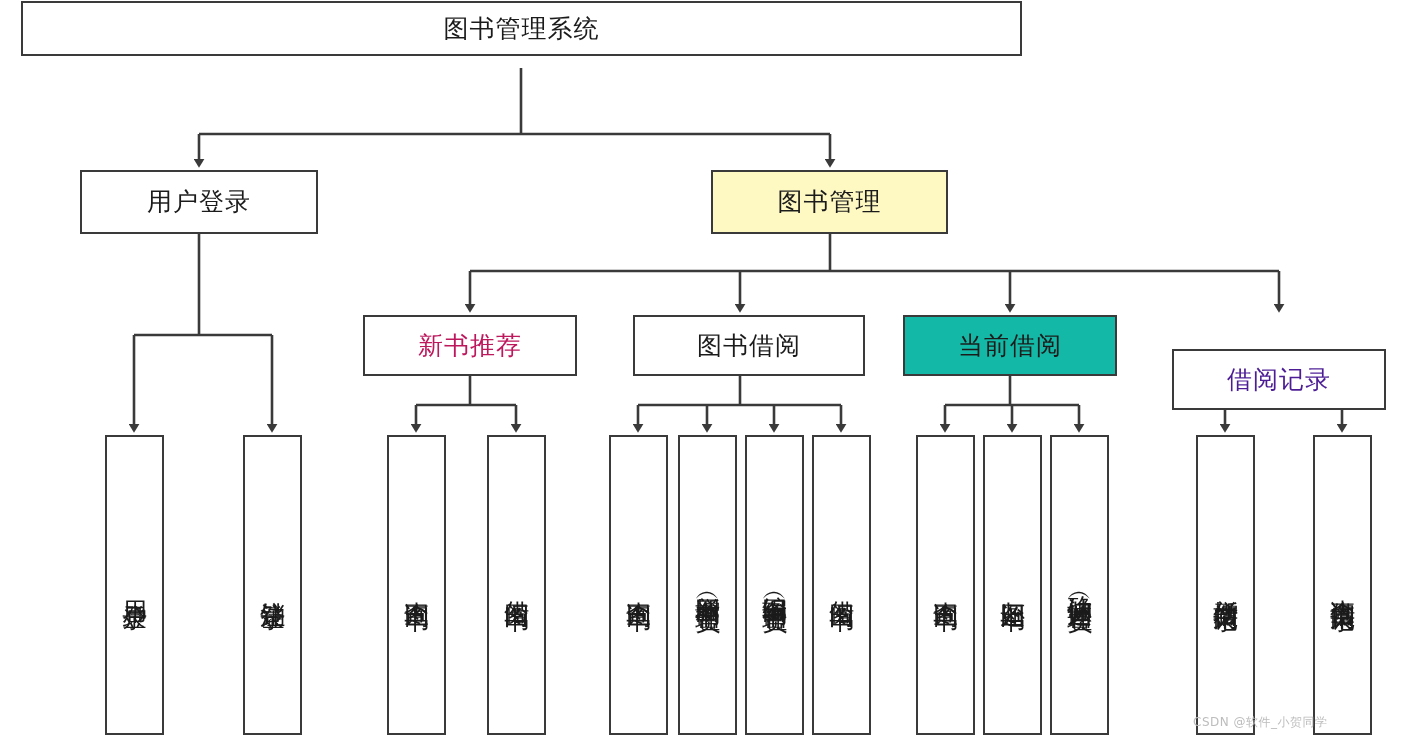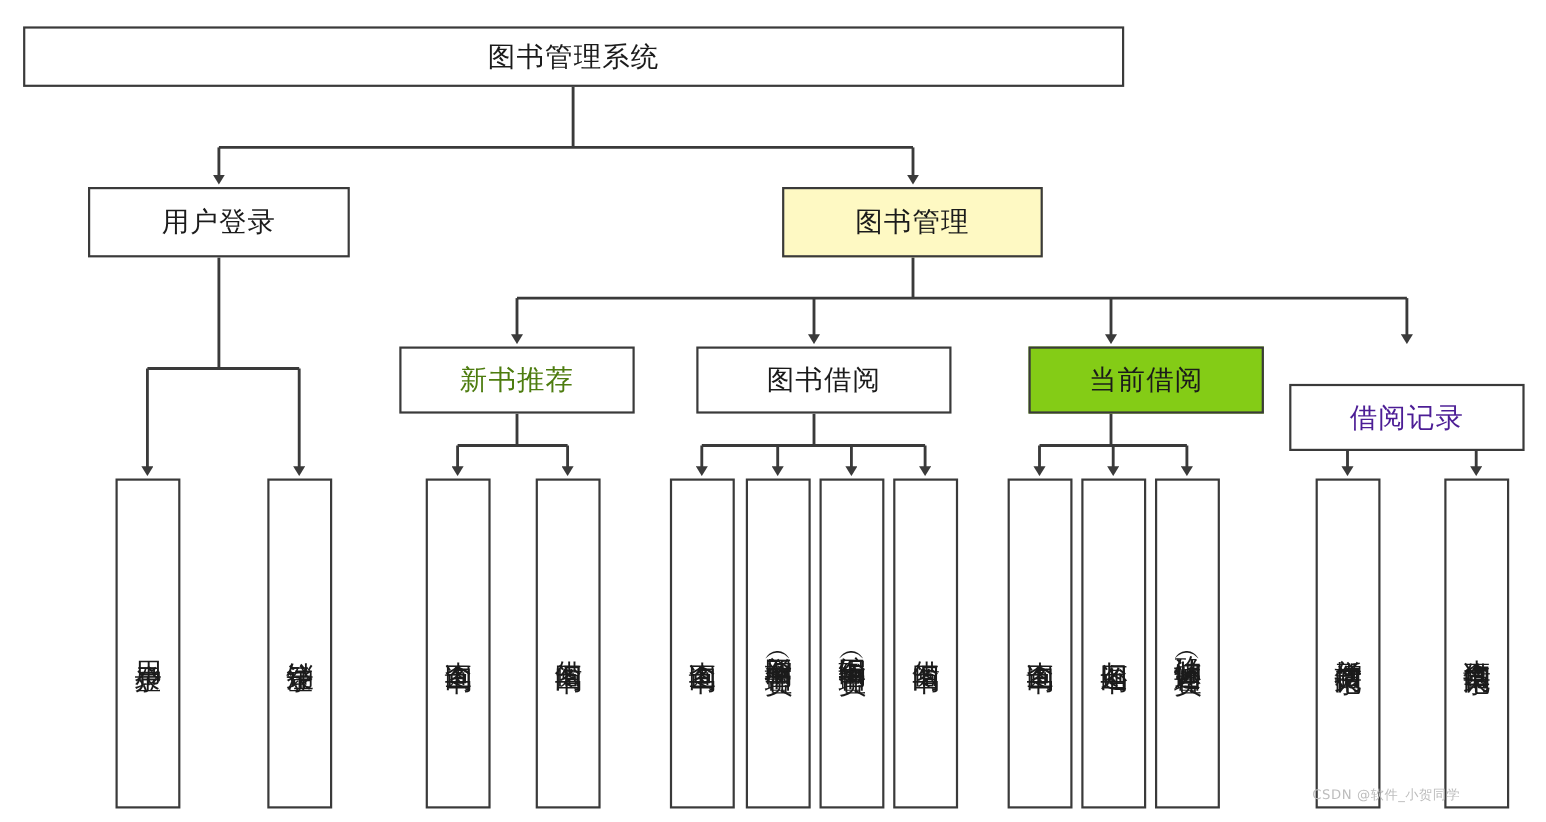--- a/index.html
+++ b/index.html
@@ -105,28 +105,28 @@
       <path d="M1012,405 L1012,425" marker-end="url(#arrow)"></path>
       <path d="M1079,405 L1079,425" marker-end="url(#arrow)"></path>
 
       <path d="M1279,376 L1279,405"></path>
       <path d="M1225,405 L1342,405"></path>
       <path d="M1225,405 L1225,425" marker-end="url(#arrow)"></path>
       <path d="M1342,405 L1342,425" marker-end="url(#arrow)"></path>
     </g>
   </svg>
 
-  <div class="node horiz" style="left: 21px; top: 24px; width: 1001px; height: 55px; border-color: rgb(58, 58, 58); background: rgb(255, 255, 255); color: rgb(27, 27, 27);">图书管理系统</div>
+  <div class="node horiz" style="left: 21px; top: 1px; width: 1001px; height: 55px; border-color: rgb(58, 58, 58); background: rgb(255, 255, 255); color: rgb(27, 27, 27);">图书管理系统</div>
 
   <div class="node horiz" style="left: 80px; top: 170px; width: 238px; height: 64px; border-color: rgb(58, 58, 58); background: rgb(255, 255, 255); color: rgb(27, 27, 27);">用户登录</div>
   <div class="node horiz" style="left: 711px; top: 170px; width: 237px; height: 64px; border-color: rgb(58, 58, 58); background: #fef9c3; color: rgb(27, 27, 27);">图书管理</div>
 
-  <div class="node horiz" style="left: 363px; top: 315px; width: 214px; height: 61px; border-color: rgb(58, 58, 58); background: rgb(255, 255, 255); color: #4d7c0f;">新书推荐</div>
+  <div class="node horiz" style="left: 363px; top: 315px; width: 214px; height: 61px; border-color: rgb(58, 58, 58); background: rgb(255, 255, 255); color: #be185d;">新书推荐</div>
   <div class="node horiz" style="left: 633px; top: 315px; width: 232px; height: 61px; border-color: rgb(58, 58, 58); background: rgb(255, 255, 255); color: rgb(27, 27, 27);">图书借阅</div>
-  <div class="node horiz" style="left: 903px; top: 315px; width: 214px; height: 61px; border-color: rgb(58, 58, 58); background: #84cc16; color: rgb(27, 27, 27); margin-left: 32px;">当前借阅</div>
+  <div class="node horiz" style="left: 903px; top: 315px; width: 214px; height: 61px; border-color: rgb(58, 58, 58); background: #14b8a6; color: rgb(27, 27, 27);">当前借阅</div>
   <div class="node horiz" style="left: 1172px; top: 315px; width: 214px; height: 61px; border-color: rgb(58, 58, 58); background: rgb(255, 255, 255); color: #4c1d95; margin-top: 34px;">借阅记录</div>
 
   <div class="node vert" style="left: 105px; top: 435px; width: 59px; height: 300px; border-color: rgb(58, 58, 58); background: rgb(255, 255, 255); color: rgb(27, 27, 27);">用户登录</div>
   <div class="node vert" style="left: 243px; top: 435px; width: 59px; height: 300px; border-color: rgb(58, 58, 58); background: rgb(255, 255, 255); color: rgb(27, 27, 27);">注销登录</div>
   <div class="node vert" style="left: 387px; top: 435px; width: 59px; height: 300px; border-color: rgb(58, 58, 58); background: rgb(255, 255, 255); color: rgb(27, 27, 27);">查询图书</div>
   <div class="node vert" style="left: 487px; top: 435px; width: 59px; height: 300px; border-color: rgb(58, 58, 58); background: rgb(255, 255, 255); color: rgb(27, 27, 27);">借阅图书</div>
   <div class="node vert" style="left: 609px; top: 435px; width: 59px; height: 300px; border-color: rgb(58, 58, 58); background: rgb(255, 255, 255); color: rgb(27, 27, 27);">查询图书</div>
   <div class="node vert" style="left: 678px; top: 435px; width: 59px; height: 300px; border-color: rgb(58, 58, 58); background: rgb(255, 255, 255); color: rgb(27, 27, 27);">新增图书（管理员）</div>
   <div class="node vert" style="left: 745px; top: 435px; width: 59px; height: 300px; border-color: rgb(58, 58, 58); background: rgb(255, 255, 255); color: rgb(27, 27, 27);">编辑图书（管理员）</div>
   <div class="node vert" style="left: 812px; top: 435px; width: 59px; height: 300px; border-color: rgb(58, 58, 58); background: rgb(255, 255, 255); color: rgb(27, 27, 27);">借阅图书</div>

